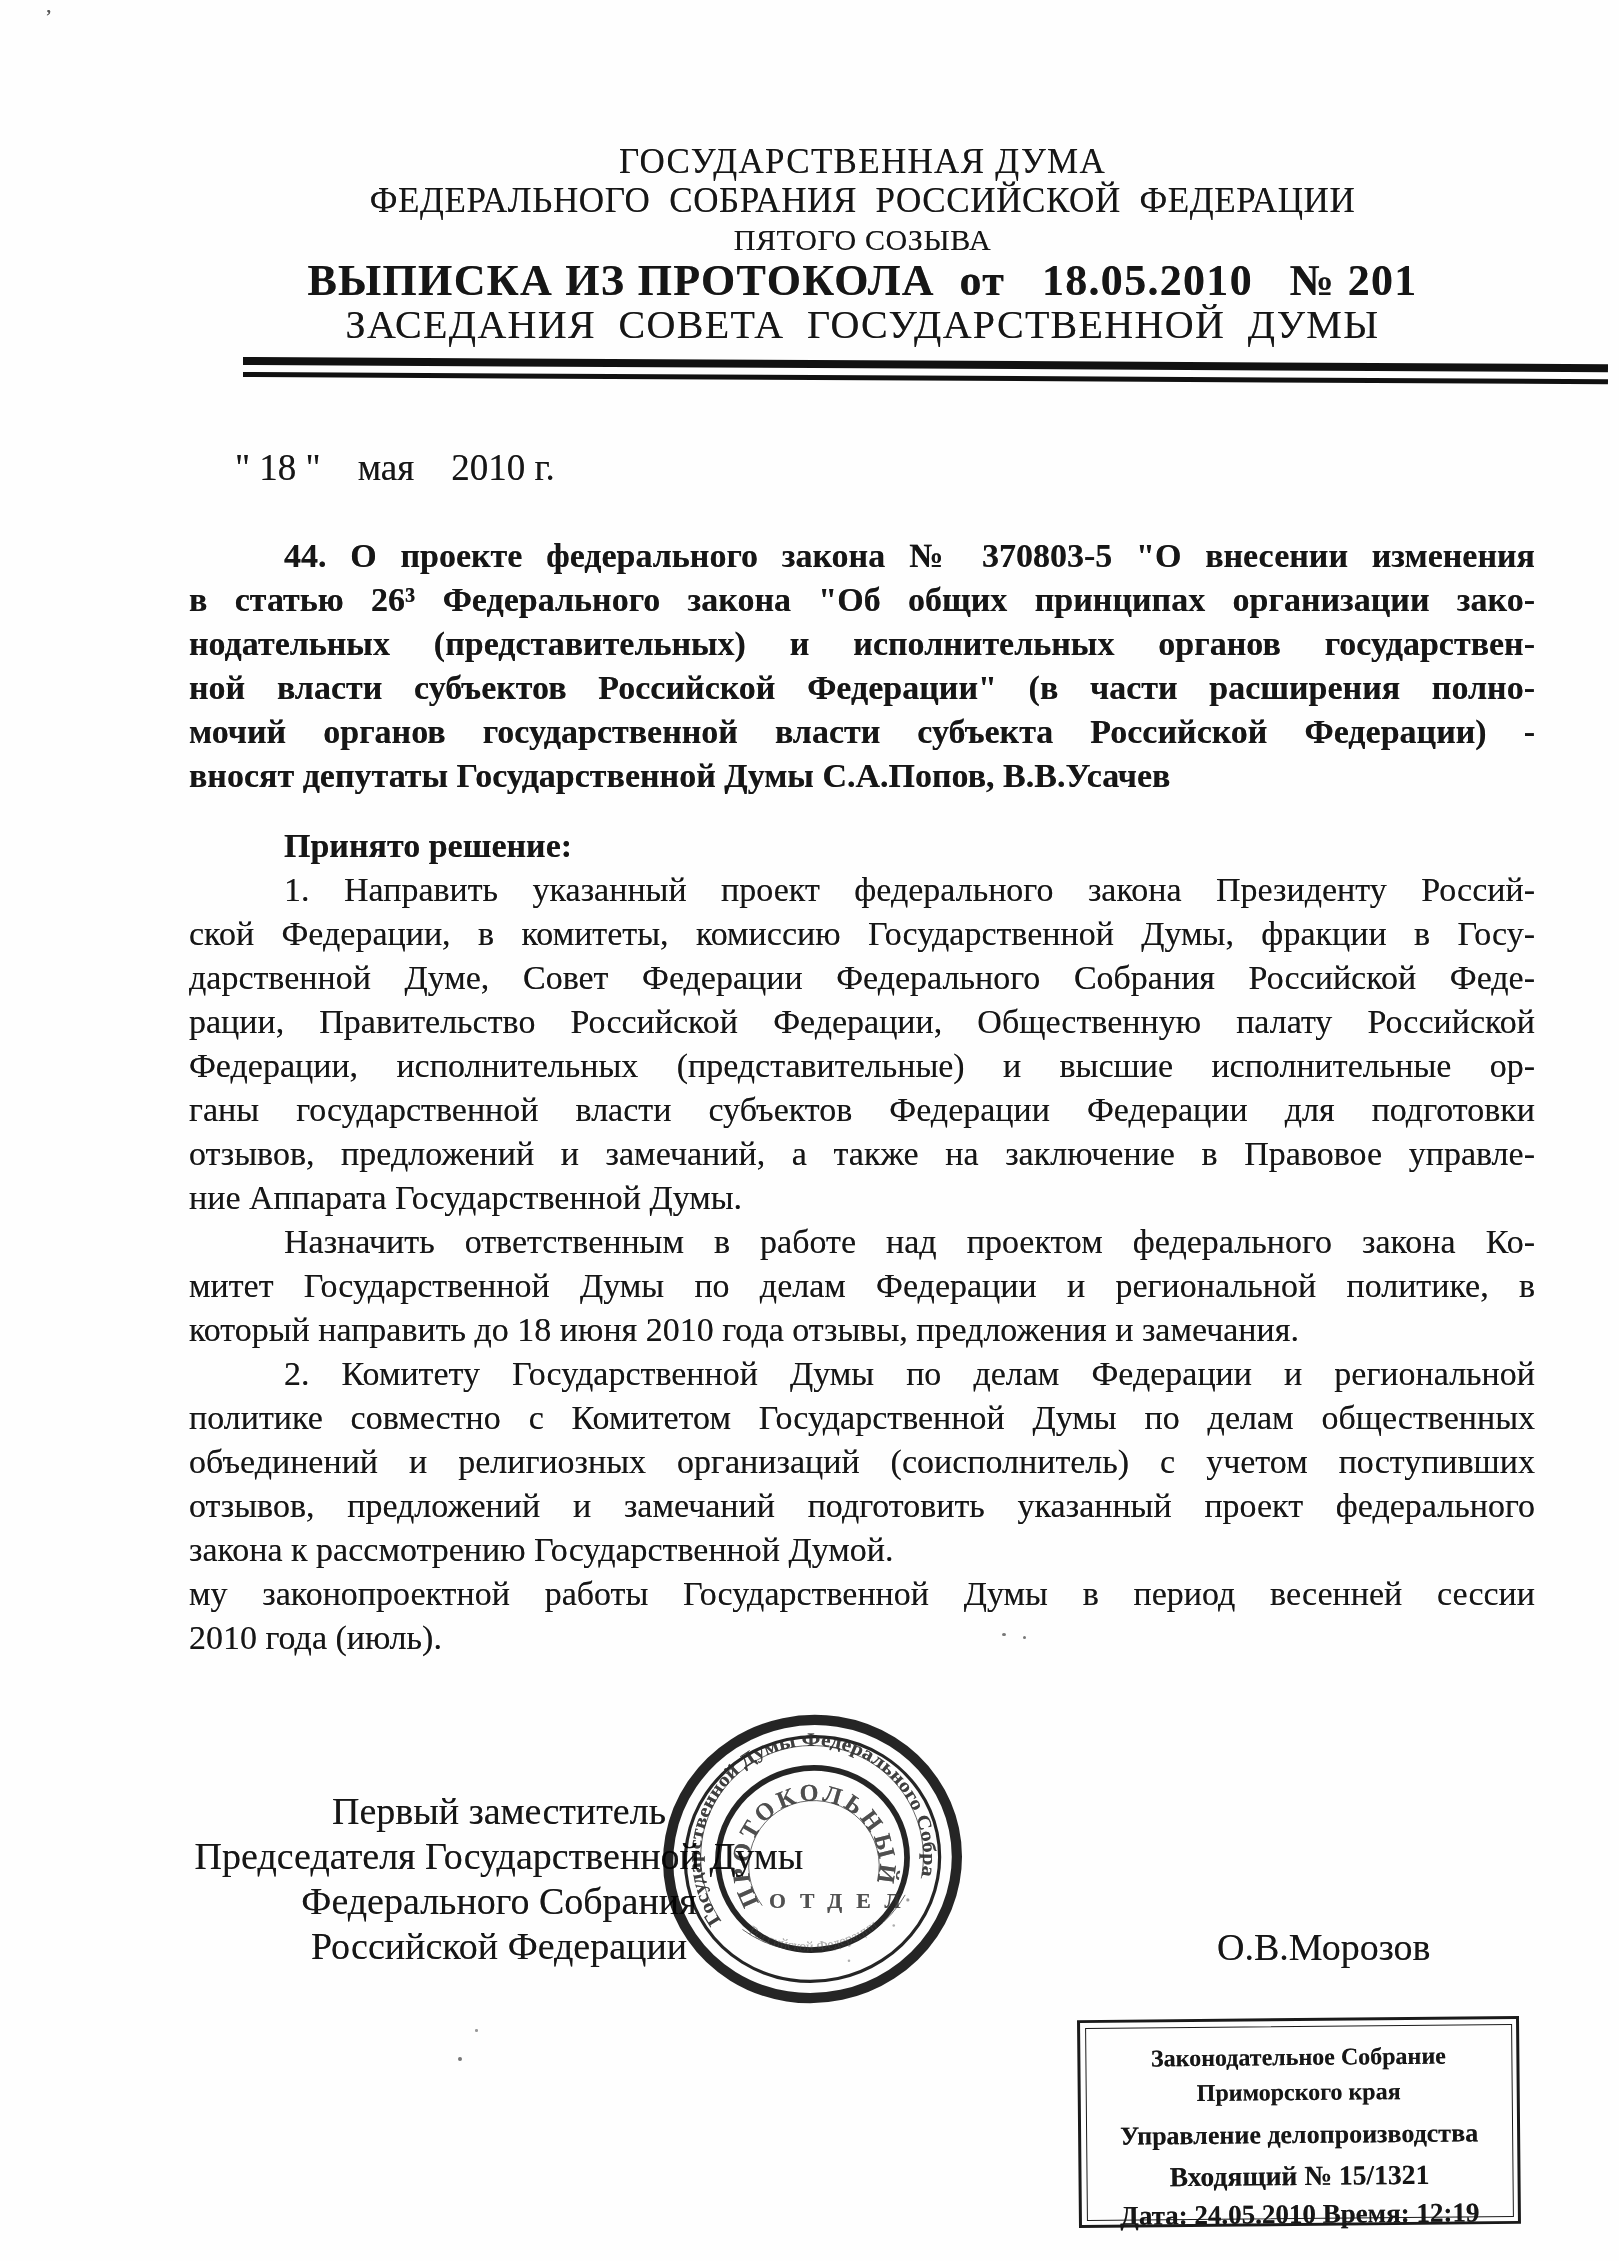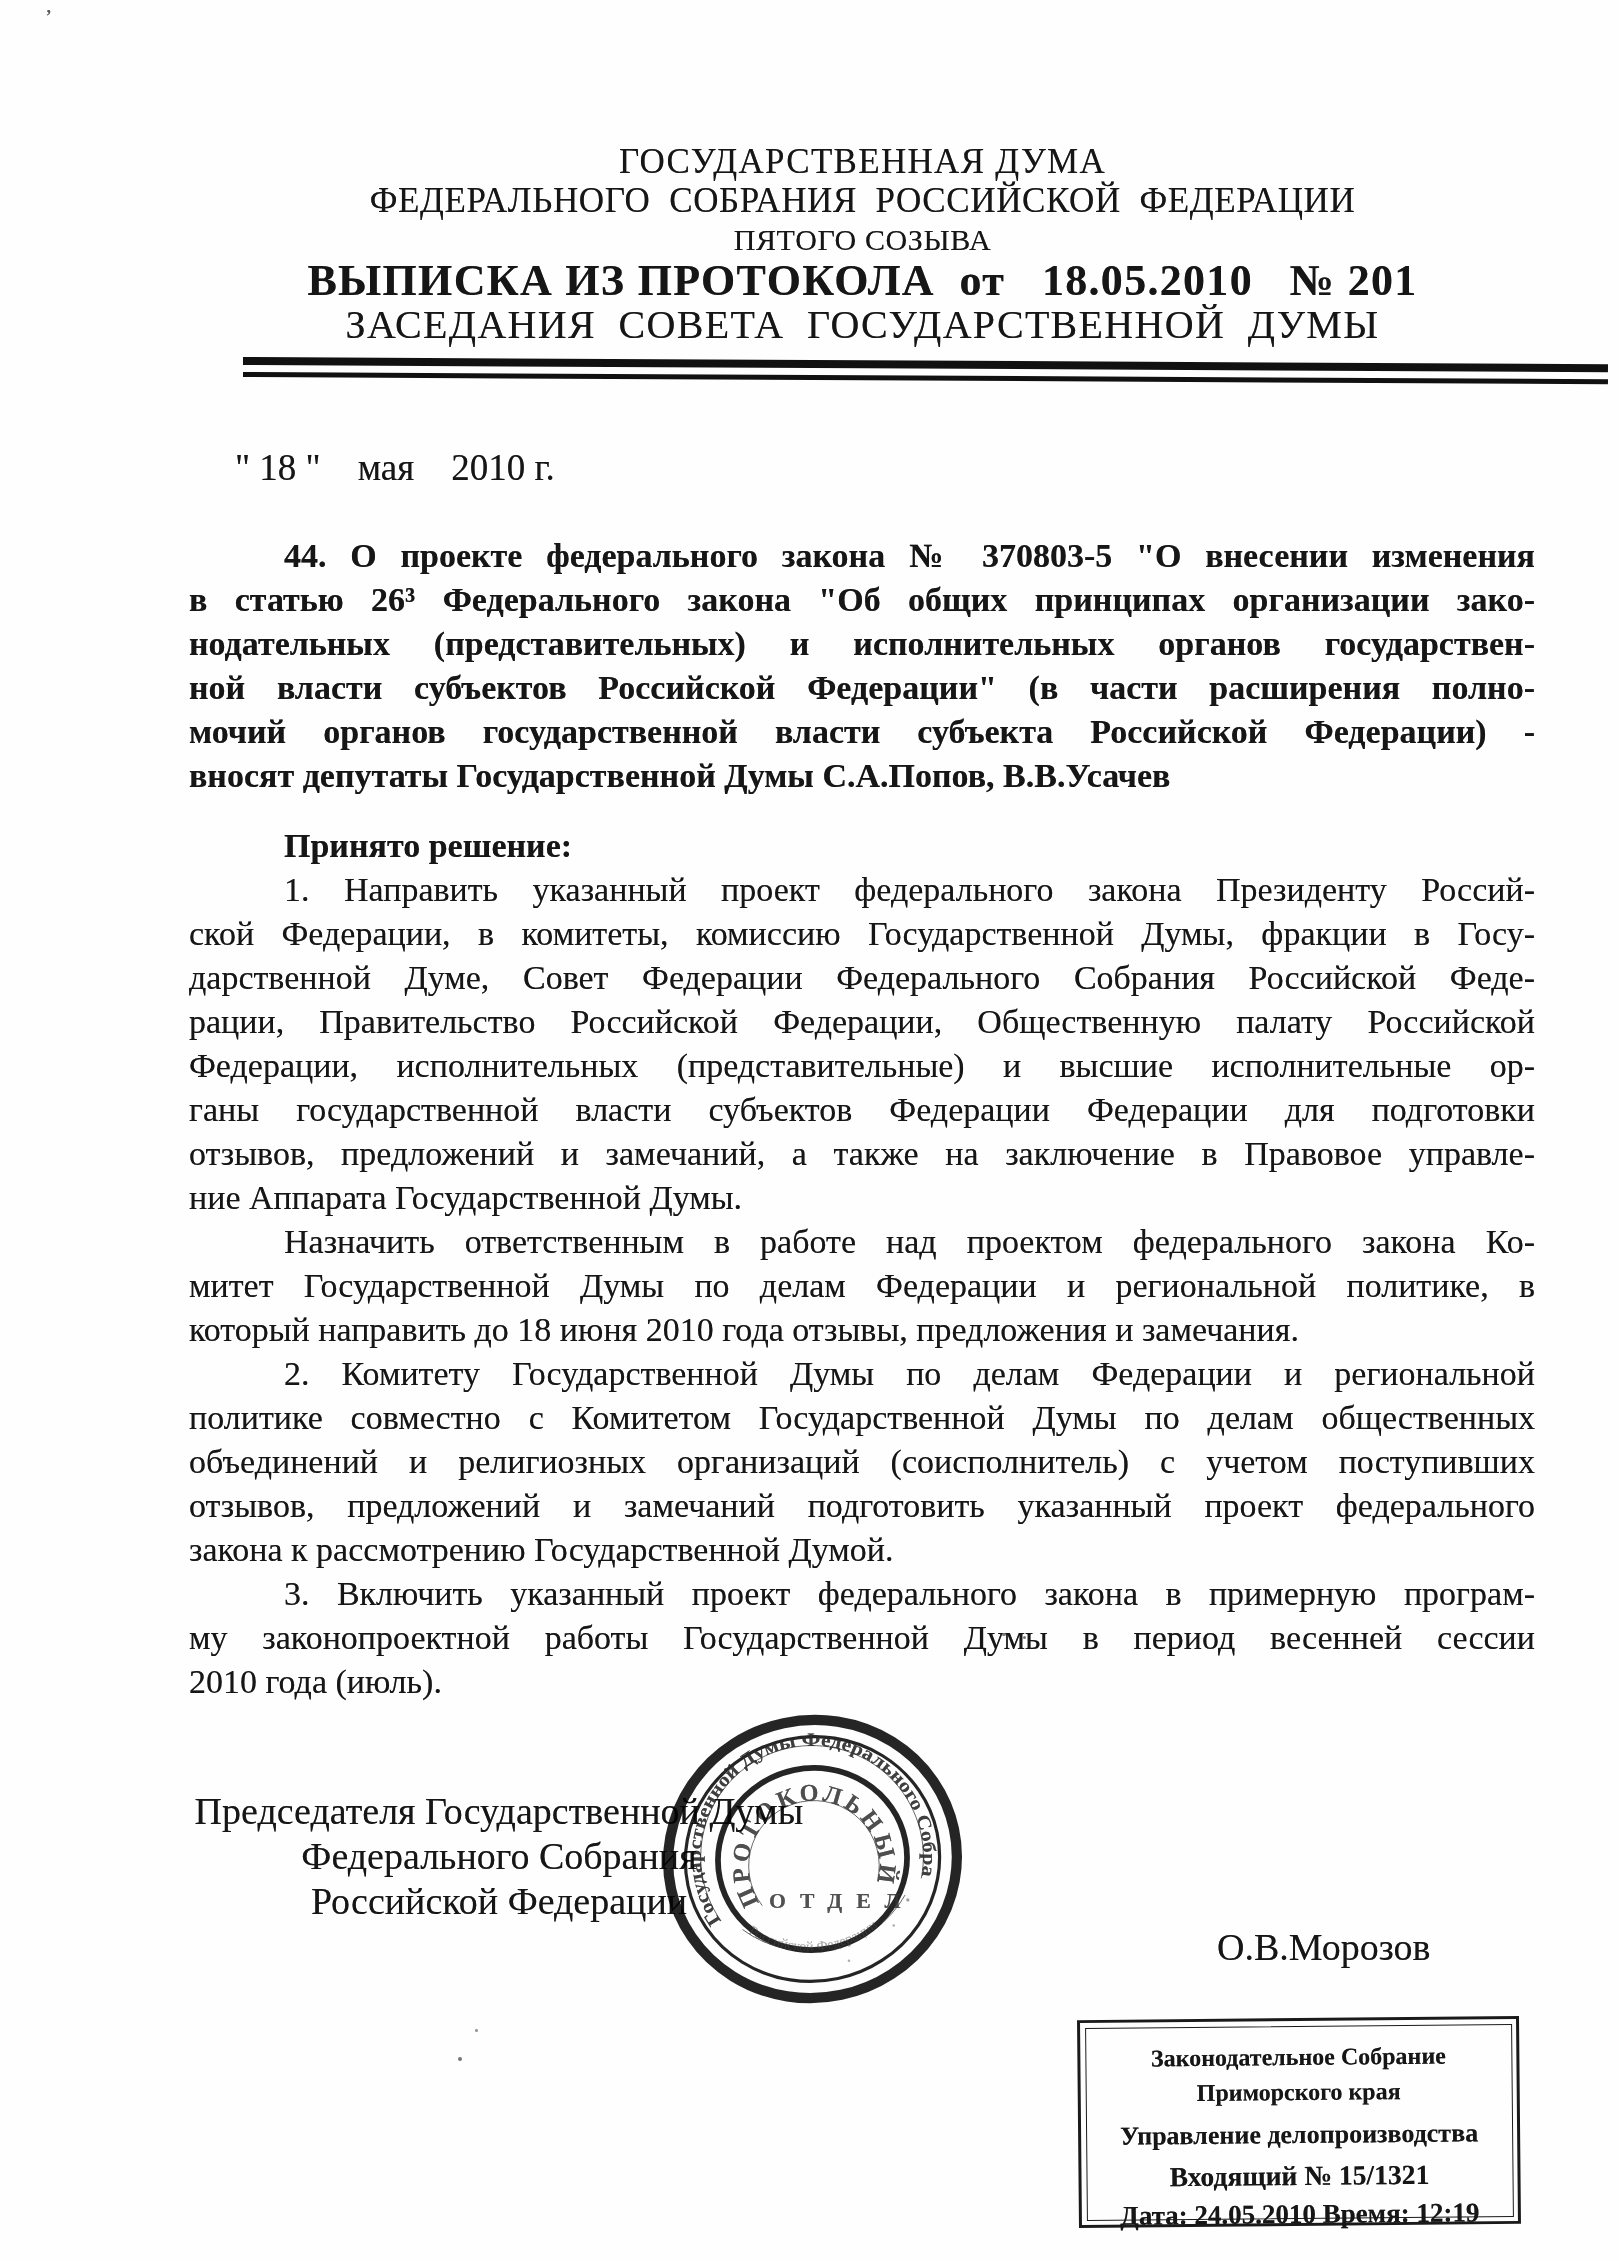--- a/index.html
+++ b/index.html
@@ -98,26 +98,26 @@
     <div class="line ind">Назначить ответственным в работе над проектом федерального закона Ко-</div>
     <div class="line">митет Государственной Думы по делам Федерации и региональной политике, в</div>
     <div class="line last">который направить до 18 июня 2010 года отзывы, предложения и замечания.</div>
 
     <div class="line ind">2. Комитету Государственной Думы по делам Федерации и региональной</div>
     <div class="line">политике совместно с Комитетом Государственной Думы по делам общественных</div>
     <div class="line">объединений и религиозных организаций (соисполнитель) с учетом поступивших</div>
     <div class="line">отзывов, предложений и замечаний подготовить указанный проект федерального</div>
     <div class="line last">закона к рассмотрению Государственной Думой.</div>
 
-    <div class="line ind">3. Включить указанный проект федерального закона в примерную програм-</div>
     <div class="line">му законопроектной работы Государственной Думы в период весенней сессии</div>
     <div class="line last">2010 года (июль).</div>
   </div>
 
   <div class="sig">
+    <div class="s-line">Первый заместитель</div>
     <div class="s-line">Председателя Государственной Думы</div>
     <div class="s-line">Федерального Собрания</div>
     <div class="s-line">Российской Федерации</div>
   </div>
   <div class="sig-name">О.В.Морозов</div>
 
   <svg class="stamp" viewBox="0 0 486 472">
     <g transform="rotate(-12 243 236)" fill="none" stroke="#1c1c1c">
       <ellipse cx="243" cy="236" rx="226" ry="217" stroke-width="16"></ellipse>
       <ellipse cx="243" cy="236" rx="199" ry="191" stroke-width="5"></ellipse>

